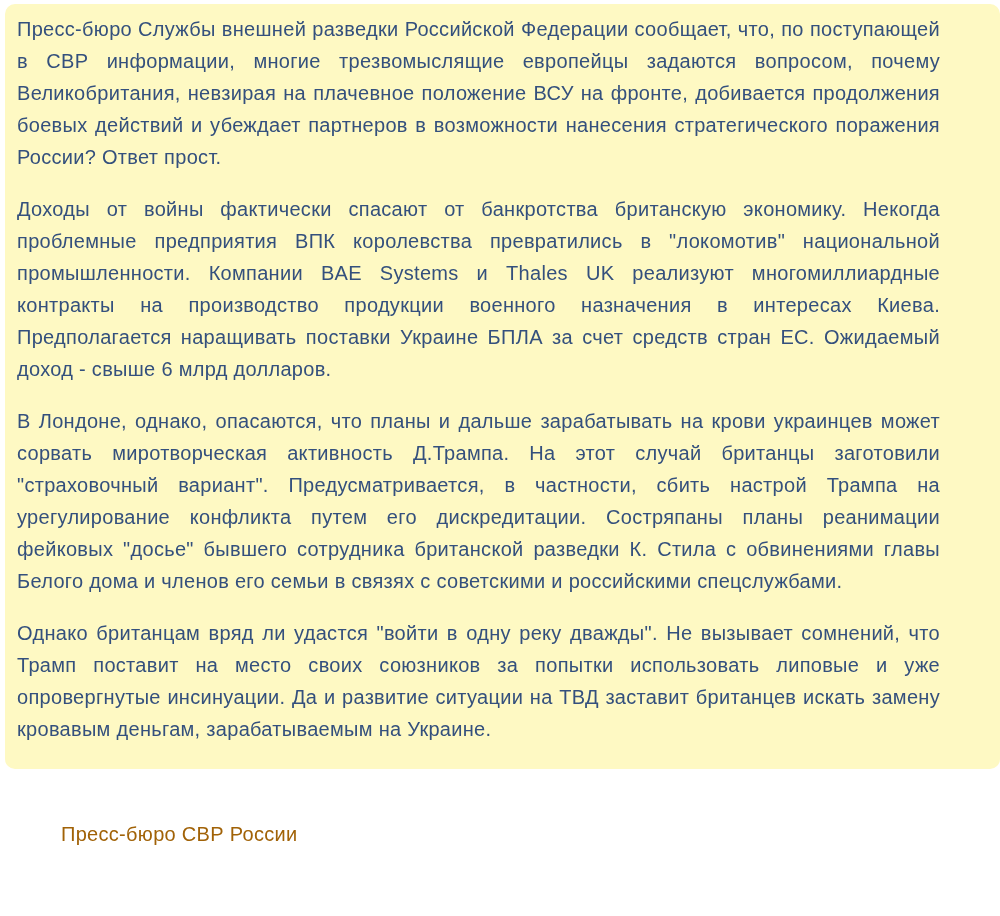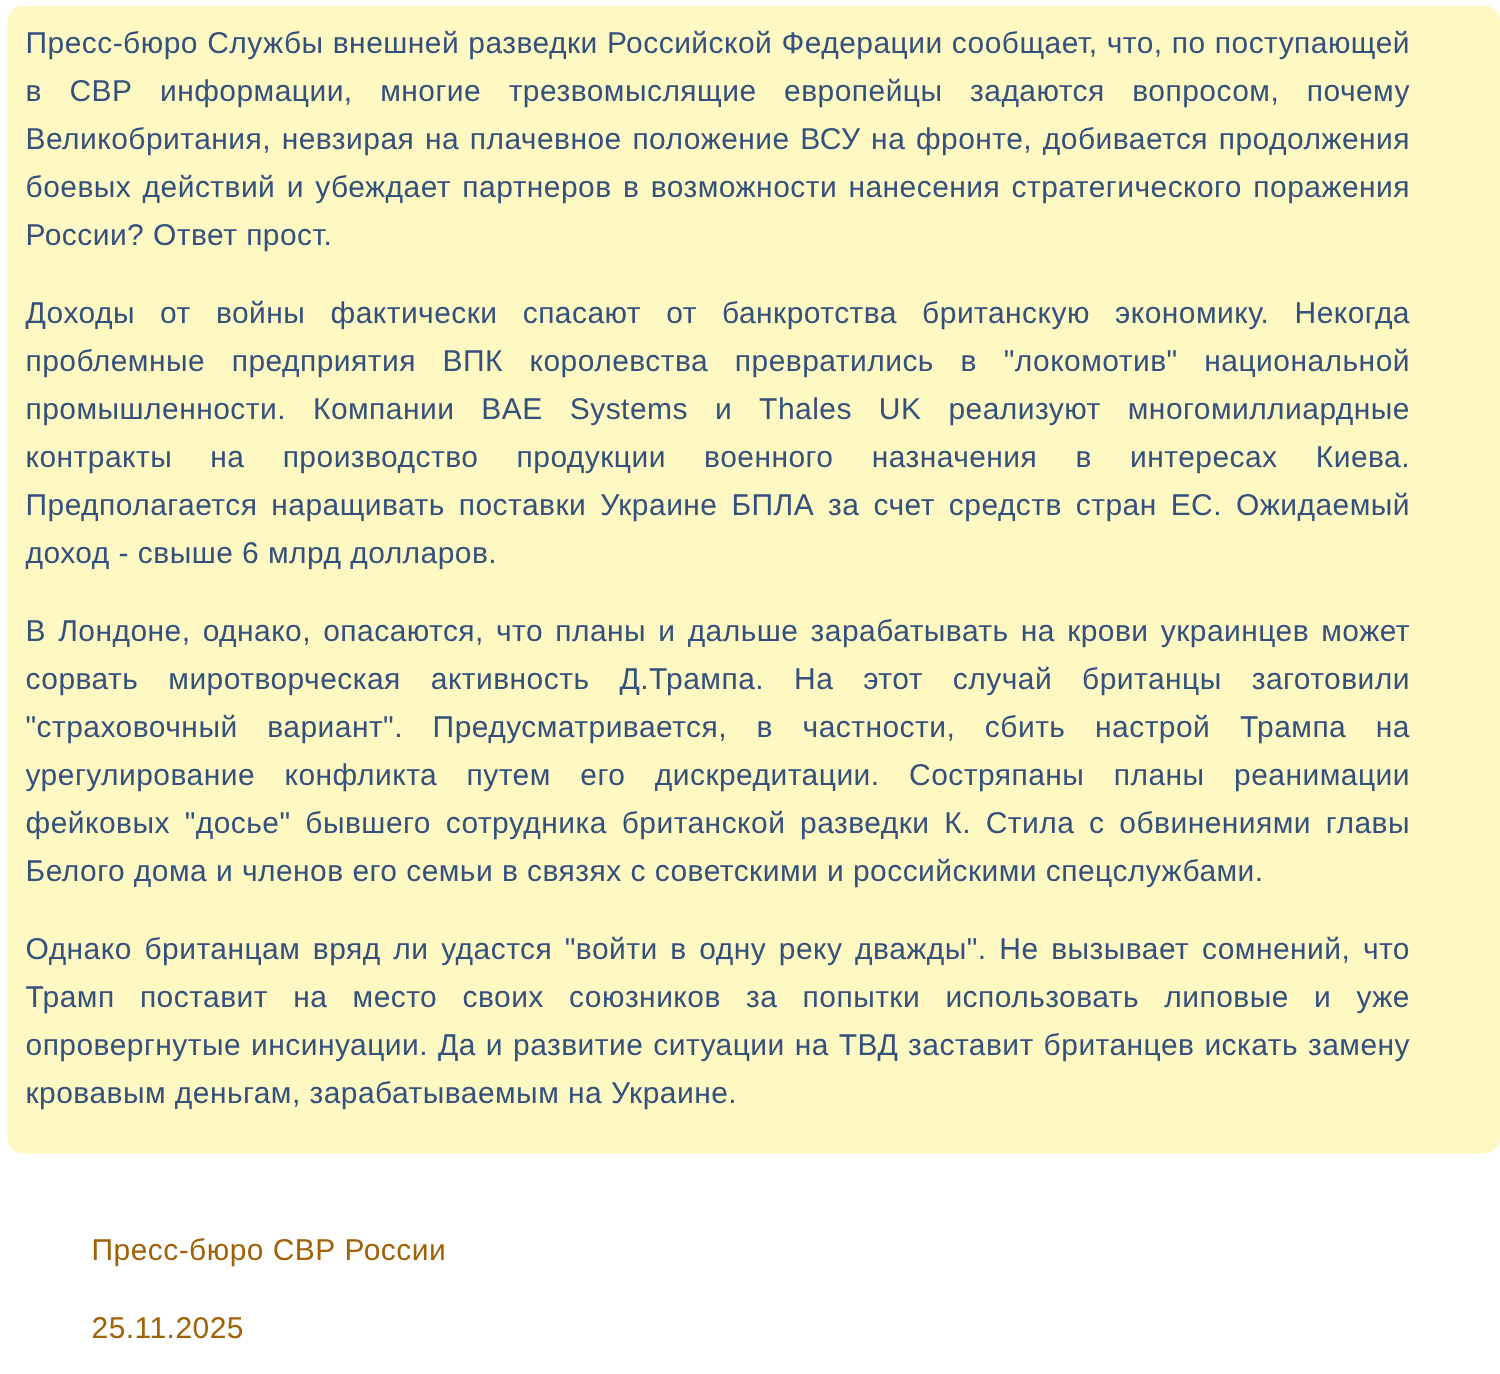--- a/index.html
+++ b/index.html
@@ -61,14 +61,13 @@
 
 <div class="article-card">
   <p>Пресс-бюро Службы внешней разведки Российской Федерации сообщает, что, по поступающей в СВР информации, многие трезвомыслящие европейцы задаются вопросом, почему Великобритания, невзирая на плачевное положение ВСУ на фронте, добивается продолжения боевых действий и убеждает партнеров в возможности нанесения стратегического поражения России? Ответ прост.</p>
   <p>Доходы от войны фактически спасают от банкротства британскую экономику. Некогда проблемные предприятия ВПК королевства превратились в "локомотив" национальной промышленности. Компании BAE Systems и Thales UK реализуют многомиллиардные контракты на производство продукции военного назначения в интересах Киева. Предполагается наращивать поставки Украине БПЛА за счет средств стран ЕС. Ожидаемый доход - свыше 6 млрд долларов.</p>
   <p>В Лондоне, однако, опасаются, что планы и дальше зарабатывать на крови украинцев может сорвать миротворческая активность Д.Трампа. На этот случай британцы заготовили "страховочный вариант". Предусматривается, в частности, сбить настрой Трампа на урегулирование конфликта путем его дискредитации. Состряпаны планы реанимации фейковых "досье" бывшего сотрудника британской разведки К. Стила с обвинениями главы Белого дома и членов его семьи в связях с советскими и российскими спецслужбами.</p>
   <p>Однако британцам вряд ли удастся "войти в одну реку дважды". Не вызывает сомнений, что Трамп поставит на место своих союзников за попытки использовать липовые и уже опровергнутые инсинуации. Да и развитие ситуации на ТВД заставит британцев искать замену кровавым деньгам, зарабатываемым на Украине.</p>
 </div>
 
 <div class="doc-footer">
   <p class="signature">Пресс-бюро СВР России</p>
-  <p class="date">25.11.2025</p>
 </div>
 
 </body></html>

